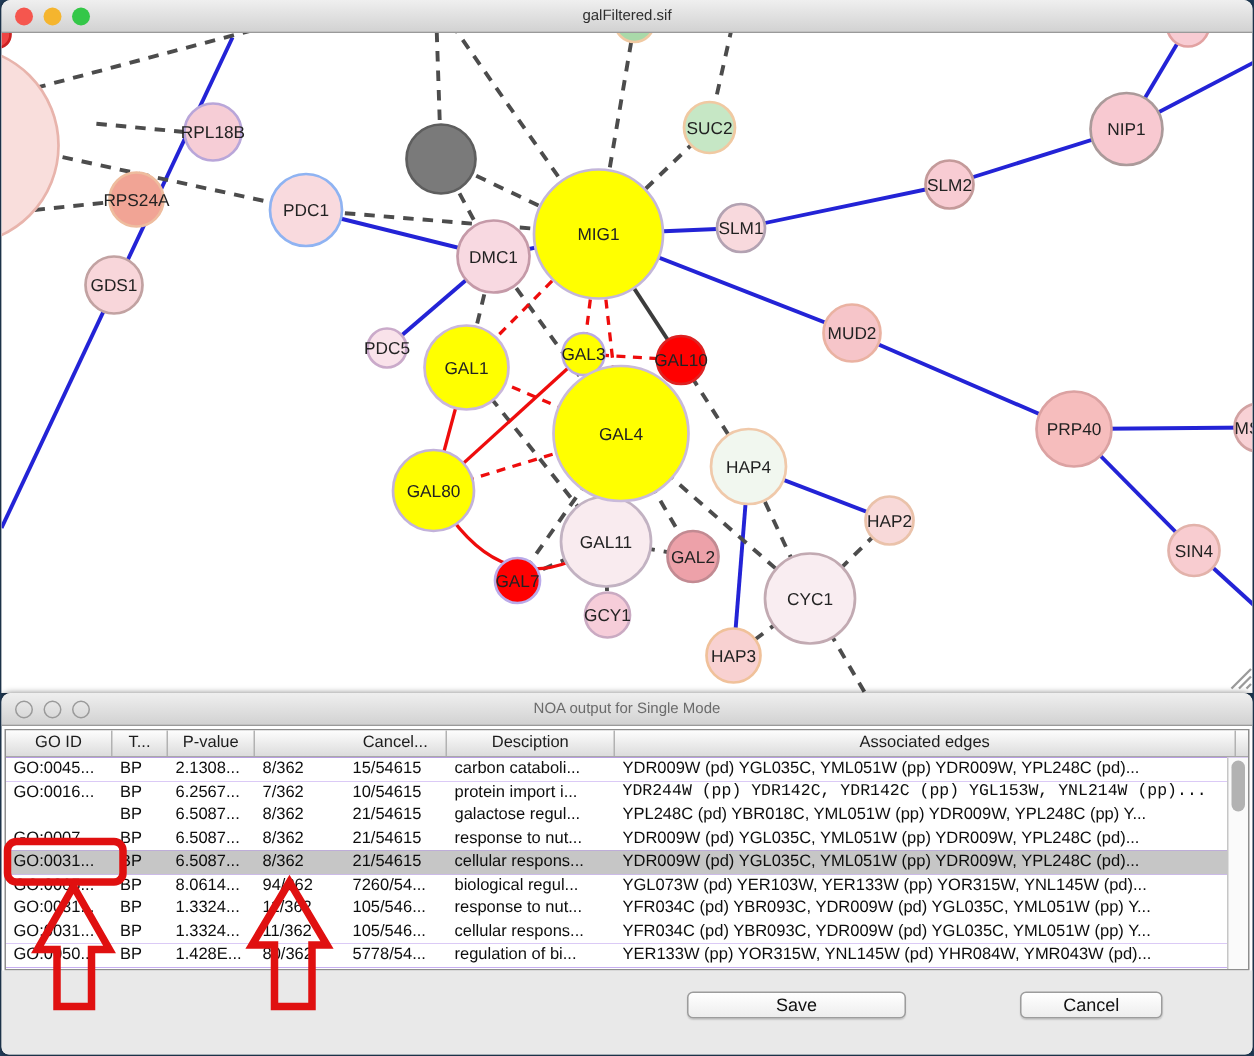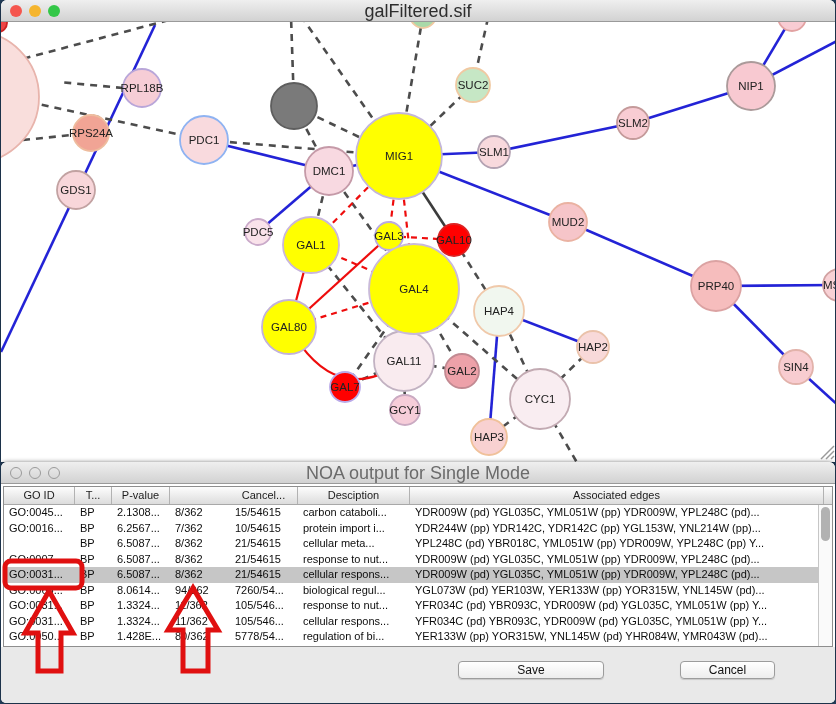--- a/index.html
+++ b/index.html
@@ -6,21 +6,21 @@
   html,body { width:836px; height:704px; overflow:hidden;
     font-family:"Liberation Sans","DejaVu Sans",sans-serif;
     background:#24405e; }
   .window { position:absolute; left:1px; width:834px; background:#fff;
     border-radius:6px 6px 0 0; overflow:hidden; box-shadow:0 0 4px rgba(0,0,0,.5); }
   #graph-window { top:0; height:462px; }
   #table-window { top:462px; height:241px; border-radius:6px 6px 5px 5px; }
   .titlebar { height:22px; background:linear-gradient(#efefef,#d2d2d2);
     border-bottom:1px solid #9a9a9a; position:relative; }
   .title { position:absolute; left:0; right:0; top:0; line-height:22px;
-    text-align:center; font-size:18px; color:#2e2e2e; }
+    text-align:center; font-size:10px; color:#2e2e2e; }
   #table-window .title { color:#6b6b6b; }
   .lights { position:absolute; left:9px; top:5px; display:flex; gap:7px; }
   .light { width:12px; height:12px; border-radius:50%; }
   .light.off { background:transparent; border:1.5px solid #9a9a9a; }
   #graph-area { position:absolute; top:22px; left:0; width:696px; height:440px; background:#fff; }
   svg text.nlabel { font-size:11.5px; fill:#222; text-anchor:middle; dominant-baseline:middle;
     font-family:"Liberation Sans","DejaVu Sans",sans-serif; }
   .edge-b  { stroke:#2323d6; stroke-width:2.6; fill:none; }
   .edge-g  { stroke:#4c4c4c; stroke-width:2.6; stroke-dasharray:7,6; fill:none; }
   .edge-d  { stroke:#3c3c3c; stroke-width:2.6; fill:none; }
@@ -224,29 +224,29 @@
           <div class="cell" style="width: 112px;">carbon cataboli...</div>
           <div class="cell" style="width: 414px;">YDR009W (pd) YGL035C, YML051W (pp) YDR009W, YPL248C (pd)...</div>
         </div>
         <div class="trow">
           <div class="cell" style="width: 71px;">GO:0016...</div>
           <div class="cell" style="width: 37px;">BP</div>
           <div class="cell" style="width: 58px;">6.2567...</div>
           <div class="cell" style="width: 60px;">7/362</div>
           <div class="cell" style="width: 68px;">10/54615</div>
           <div class="cell" style="width: 112px;">protein import i...</div>
-          <div class="cell" style="width: 414px;">YDR244W (pp) YDR142C, YDR142C (pp) YGL153W, YNL214W (pp)...</div>
+          <div class="cell" style="width: 414px; font-family: Liberation Mono, monospace;">YDR244W (pp) YDR142C, YDR142C (pp) YGL153W, YNL214W (pp)...</div>
         </div>
         <div class="trow">
           <div class="cell" style="width: 71px; margin-top: 27px;">GO:0006...</div>
           <div class="cell" style="width: 37px;">BP</div>
           <div class="cell" style="width: 58px;">6.5087...</div>
           <div class="cell" style="width: 60px;">8/362</div>
           <div class="cell" style="width: 68px;">21/54615</div>
-          <div class="cell" style="width: 112px;">cellular meta...</div>
+          <div class="cell" style="width: 112px;">galactose regul...</div>
           <div class="cell" style="width: 414px;">YPL248C (pd) YBR018C, YML051W (pp) YDR009W, YPL248C (pp) Y...</div>
         </div>
         <div class="trow">
           <div class="cell" style="width: 71px;">GO:0007...</div>
           <div class="cell" style="width: 37px;">BP</div>
           <div class="cell" style="width: 58px;">6.5087...</div>
           <div class="cell" style="width: 60px;">8/362</div>
           <div class="cell" style="width: 68px;">21/54615</div>
           <div class="cell" style="width: 112px;">response to nut...</div>
           <div class="cell" style="width: 414px;">YDR009W (pd) YGL035C, YML051W (pp) YDR009W, YPL248C (pd)...</div>

